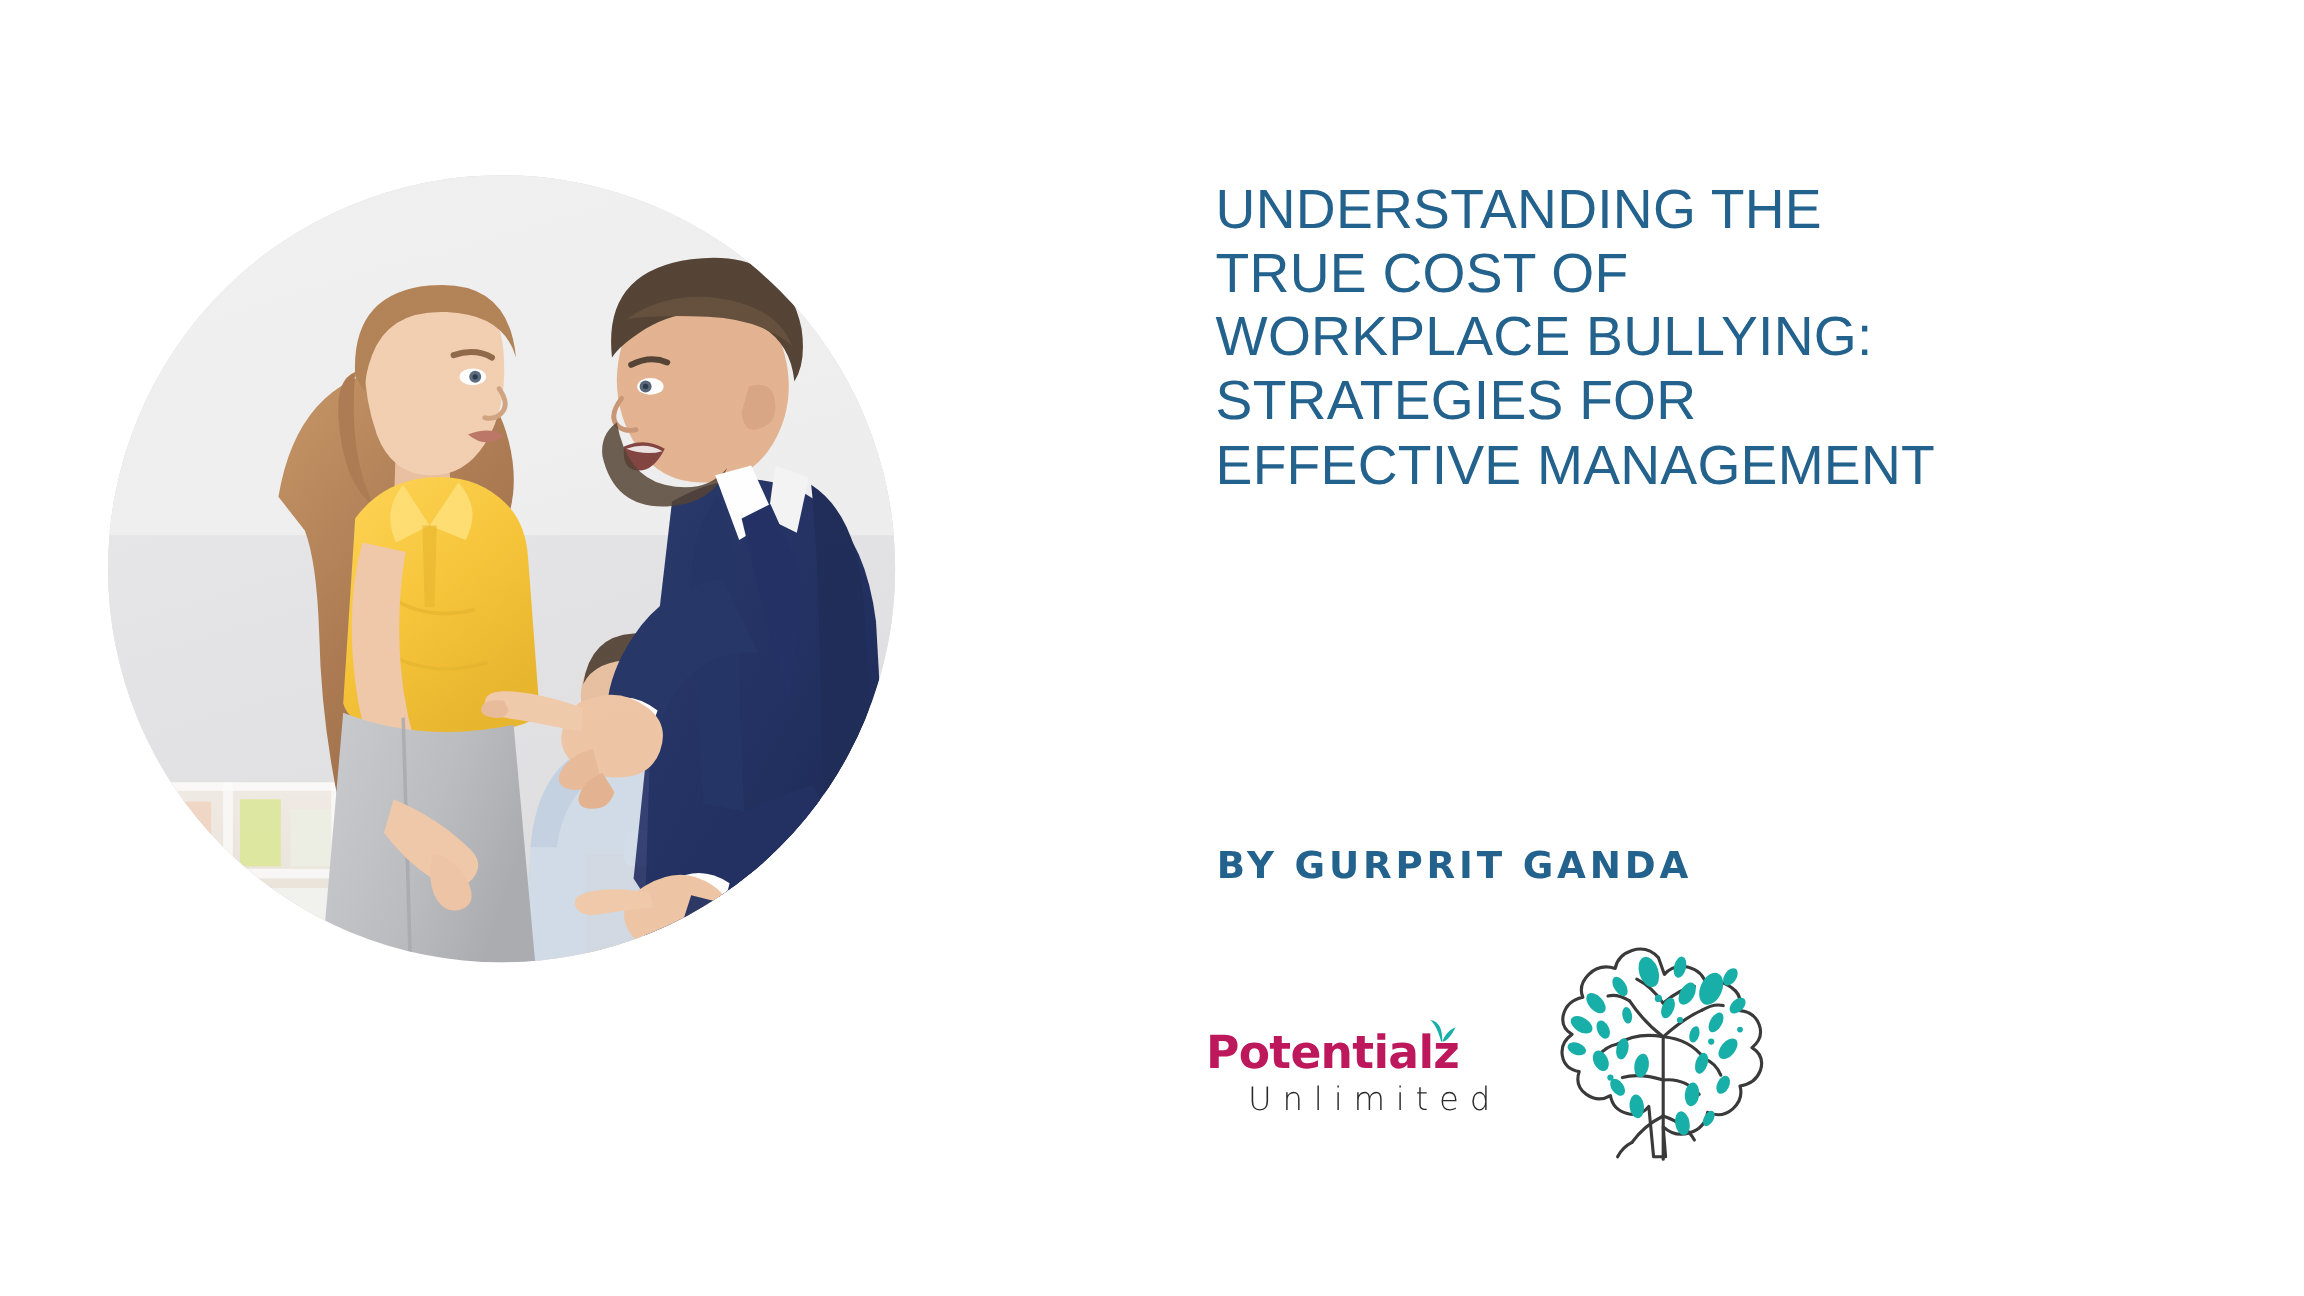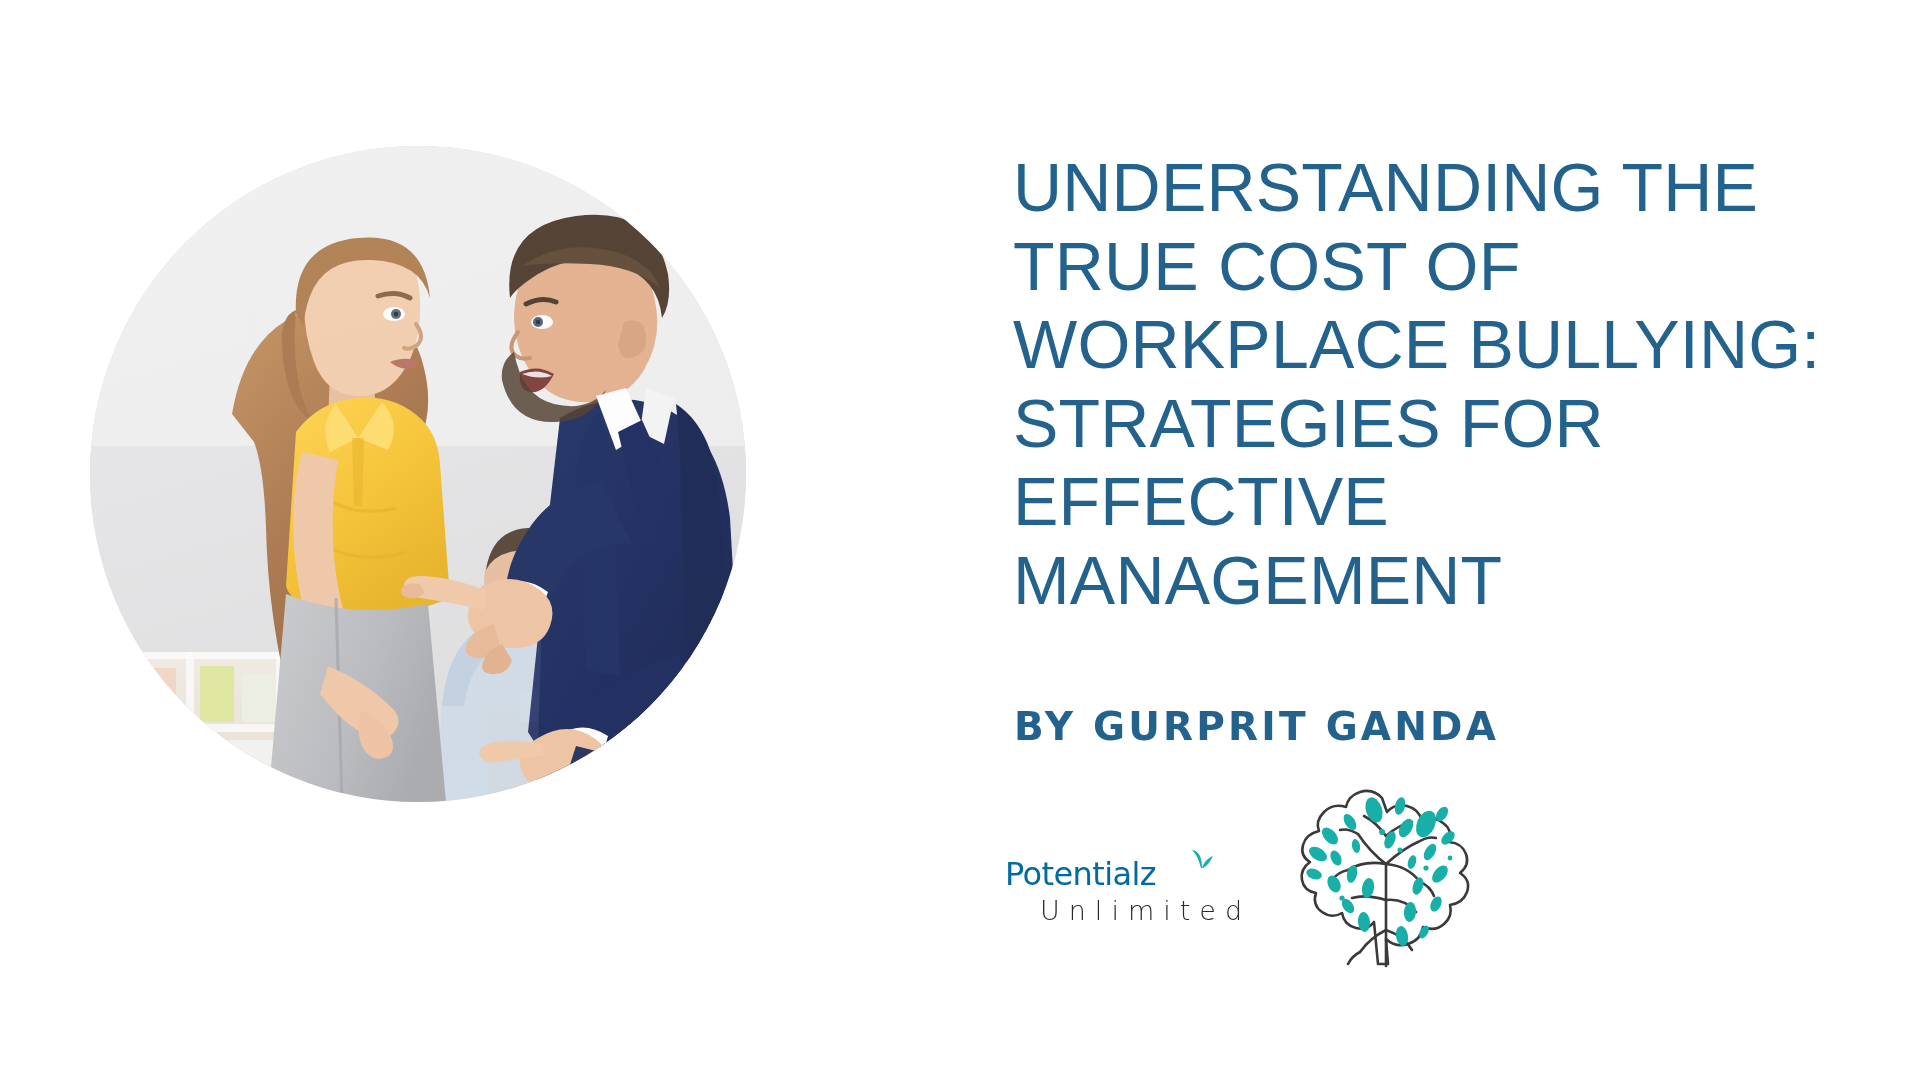--- a/index.html
+++ b/index.html
@@ -33,54 +33,54 @@
   .photo-svg { position:absolute; left:0; top:0; width:656px; height:656px; display:block; }
 
   
   .text-col {
     position:absolute;
     left:1013px; top:148px;
     width:860px;
   }
   .headline {
     color:#23628d;
-    font-size:68px;
+    font-size:46px;
     line-height:1.155;
     font-weight:400;
     letter-spacing:0.2px;
     white-space:pre-line;
     text-transform:uppercase;
   }
   .byline {
     position:absolute;
     left:1014px; top:704px;
     color:#23628d;
-    font-size:39px;
+    font-size:31px;
     font-weight:700;
     letter-spacing:3.2px;
     text-transform:uppercase;
     font-family:"DejaVu Sans", sans-serif;
   }
 
   
   .logo {
     position:absolute;
     left:1005px; top:800px;
     width:470px; height:190px;
   }
   .logo-wordmark {
     position:absolute;
     left:0; top:58px;
     width:270px;
   }
   .logo-name {
     position:relative;
-    font-size:32px;
-    font-weight:400;
-    color:#0369a1;
+    font-size:38px;
+    font-weight:700;
+    color:#be185d;
     letter-spacing:-0.6px;
     line-height:1;
     font-family:"DejaVu Sans", sans-serif;
   }
   .logo-sub {
     margin-top:7px;
     font-size:27px;
     font-weight:300;
     color:#2b2b2b;
     letter-spacing:9px;

